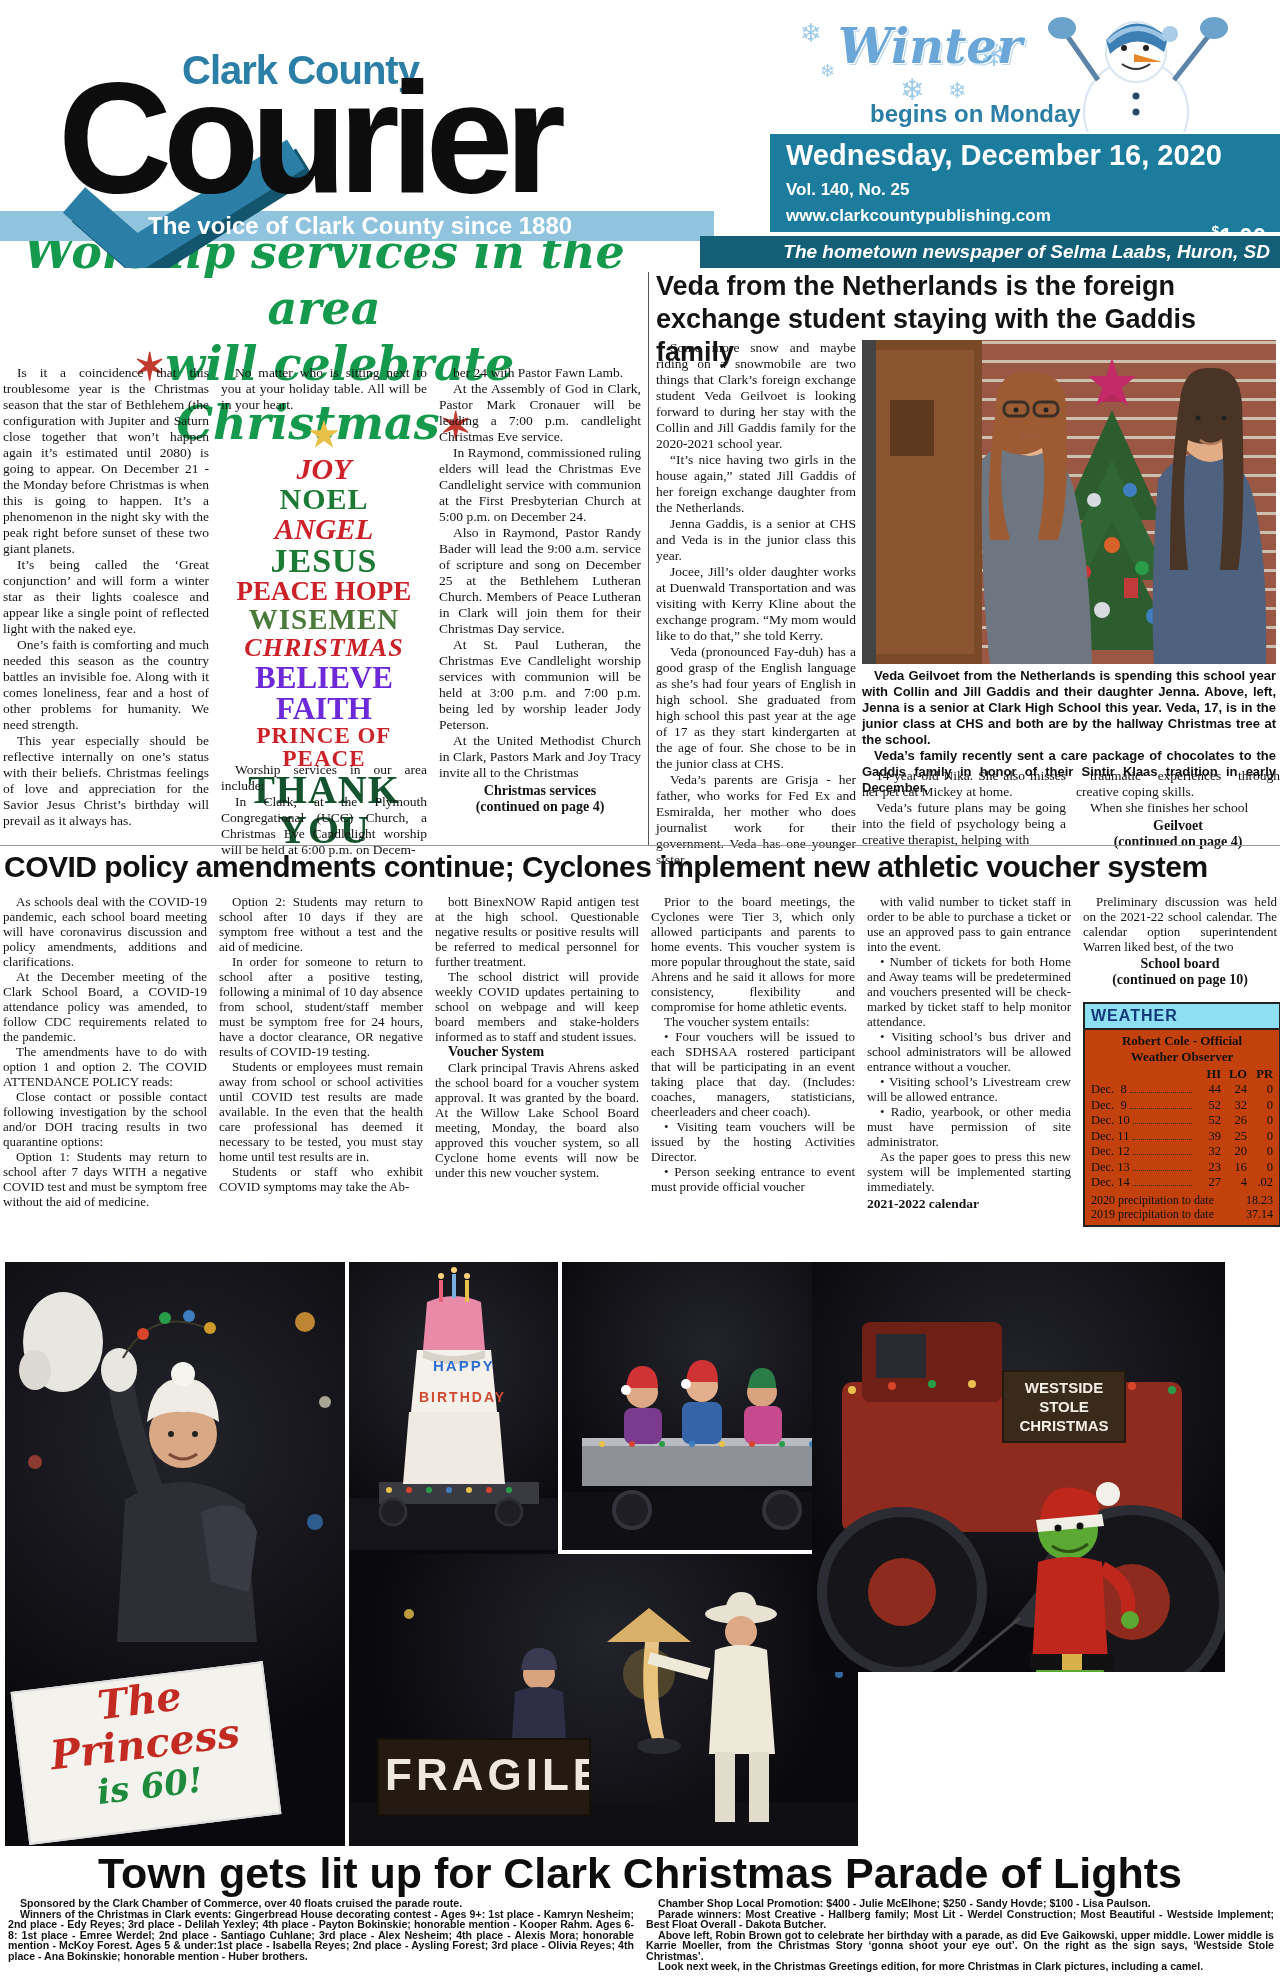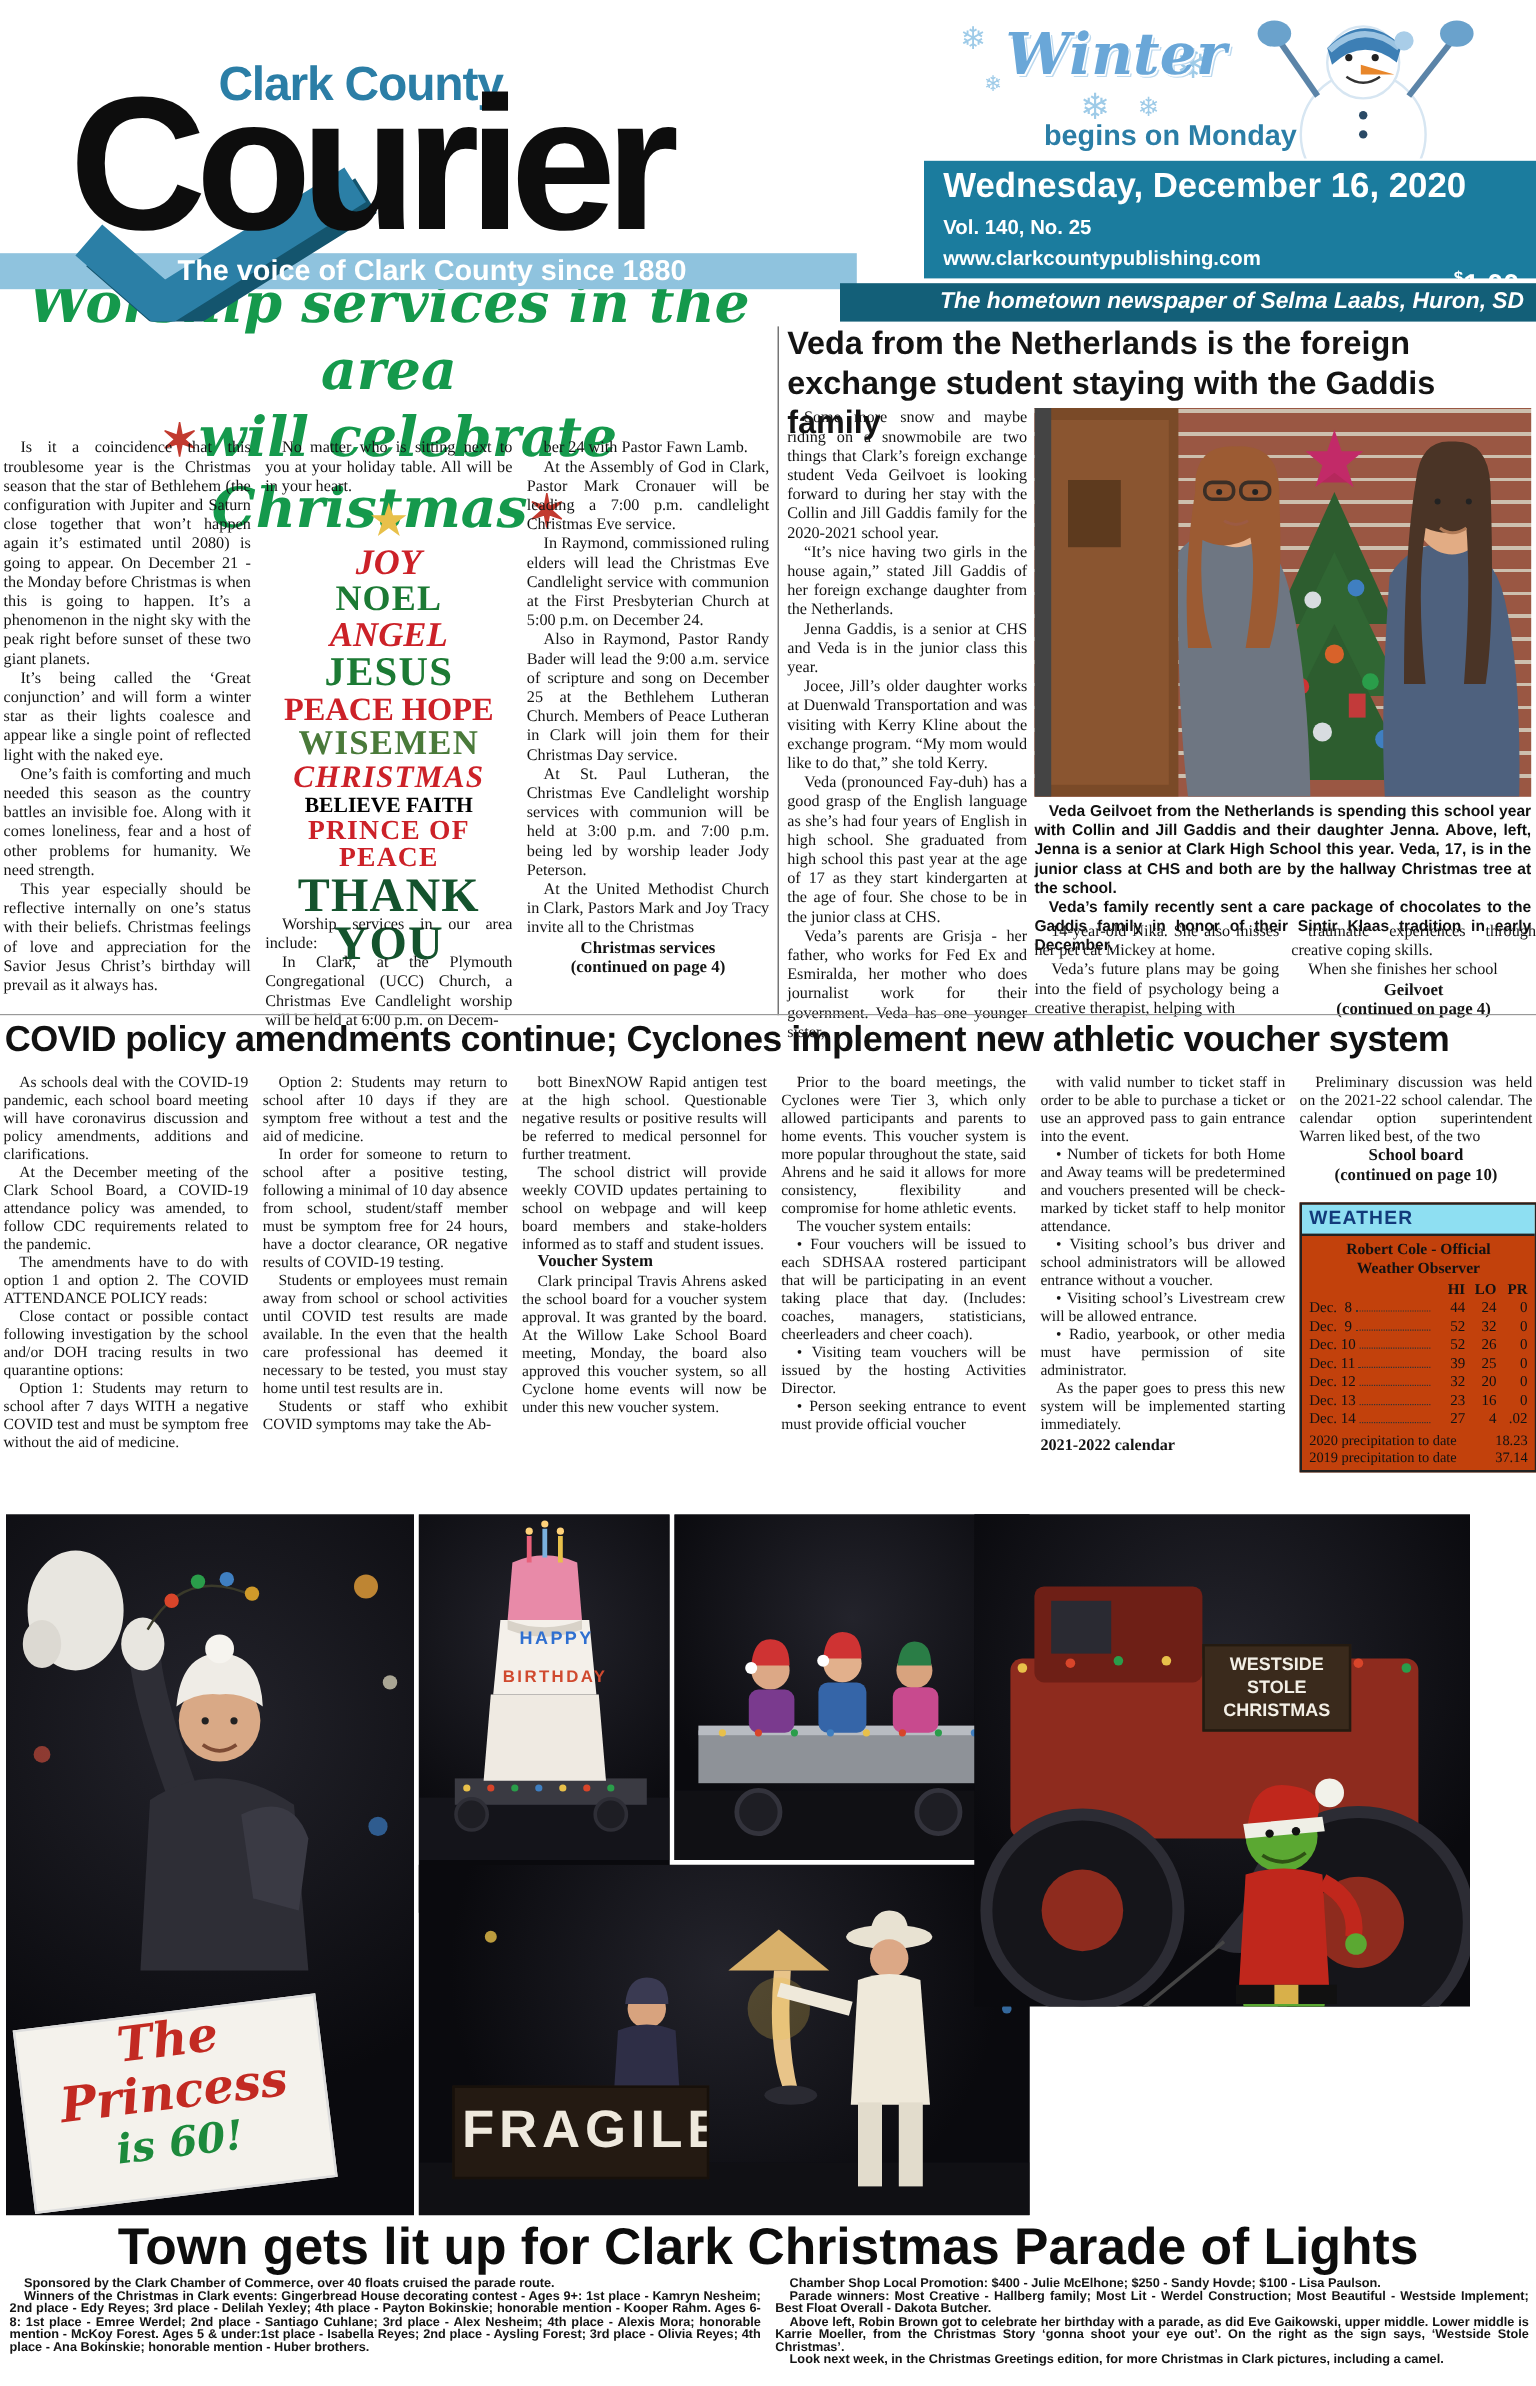--- a/index.html
+++ b/index.html
@@ -45,21 +45,21 @@
   .tree{left:221px;top:418px;width:206px;text-align:center;line-height:1;}
   .tree span{display:block;font-family:"Liberation Serif",serif;font-weight:bold;}
   .t-star{color:#e8c04a;font-size:34px;margin-bottom:2px;}
   .t0{color:#cc2128;font:italic bold 30px/30px "DejaVu Serif",serif;}
   .t1{color:#1c7a34;font-size:30px;letter-spacing:1px;}
   .t2{color:#cc2128;font:italic bold 29px/30px "DejaVu Serif",serif;}
   .t3{color:#1c7a34;font-size:34px;letter-spacing:1px;}
   .t4{color:#cc2128;font-size:27px;font-stretch:condensed;}
   .t5{color:#4a7a3a;font-size:29px;letter-spacing:1px;}
   .t6{color:#cc2128;font:italic bold 26px/28px "DejaVu Serif",serif;letter-spacing:1px;}
-  .t7{color:#000000;font-size:18px;font-family:"Liberation Sans",sans-serif;}
+  .t7{color:#6d28d9;font-size:31px;font-family:"Liberation Sans",sans-serif;}
   .t8{color:#cc2128;font-size:23px;font-family:"Liberation Sans",sans-serif;letter-spacing:1px;}
   .t9{color:#14532d;font-size:40px;font-family:"Liberation Sans",sans-serif;letter-spacing:1px;}
   
   .vheadline{left:656px;top:270px;width:624px;
              font:bold 27px/33px "Liberation Sans",sans-serif;color:#141414;}
   .vphoto{left:862px;top:340px;width:414px;height:324px;overflow:hidden;
           background:repeating-linear-gradient(0deg,#9a5743 0 16px,#cdbfae 16px 19px);}
   .vcaption{left:862px;top:668px;width:414px;
             font:bold 13px/16px "Liberation Sans",sans-serif;text-align:justify;}
   .vcaption p{margin:0;text-indent:12px;}

